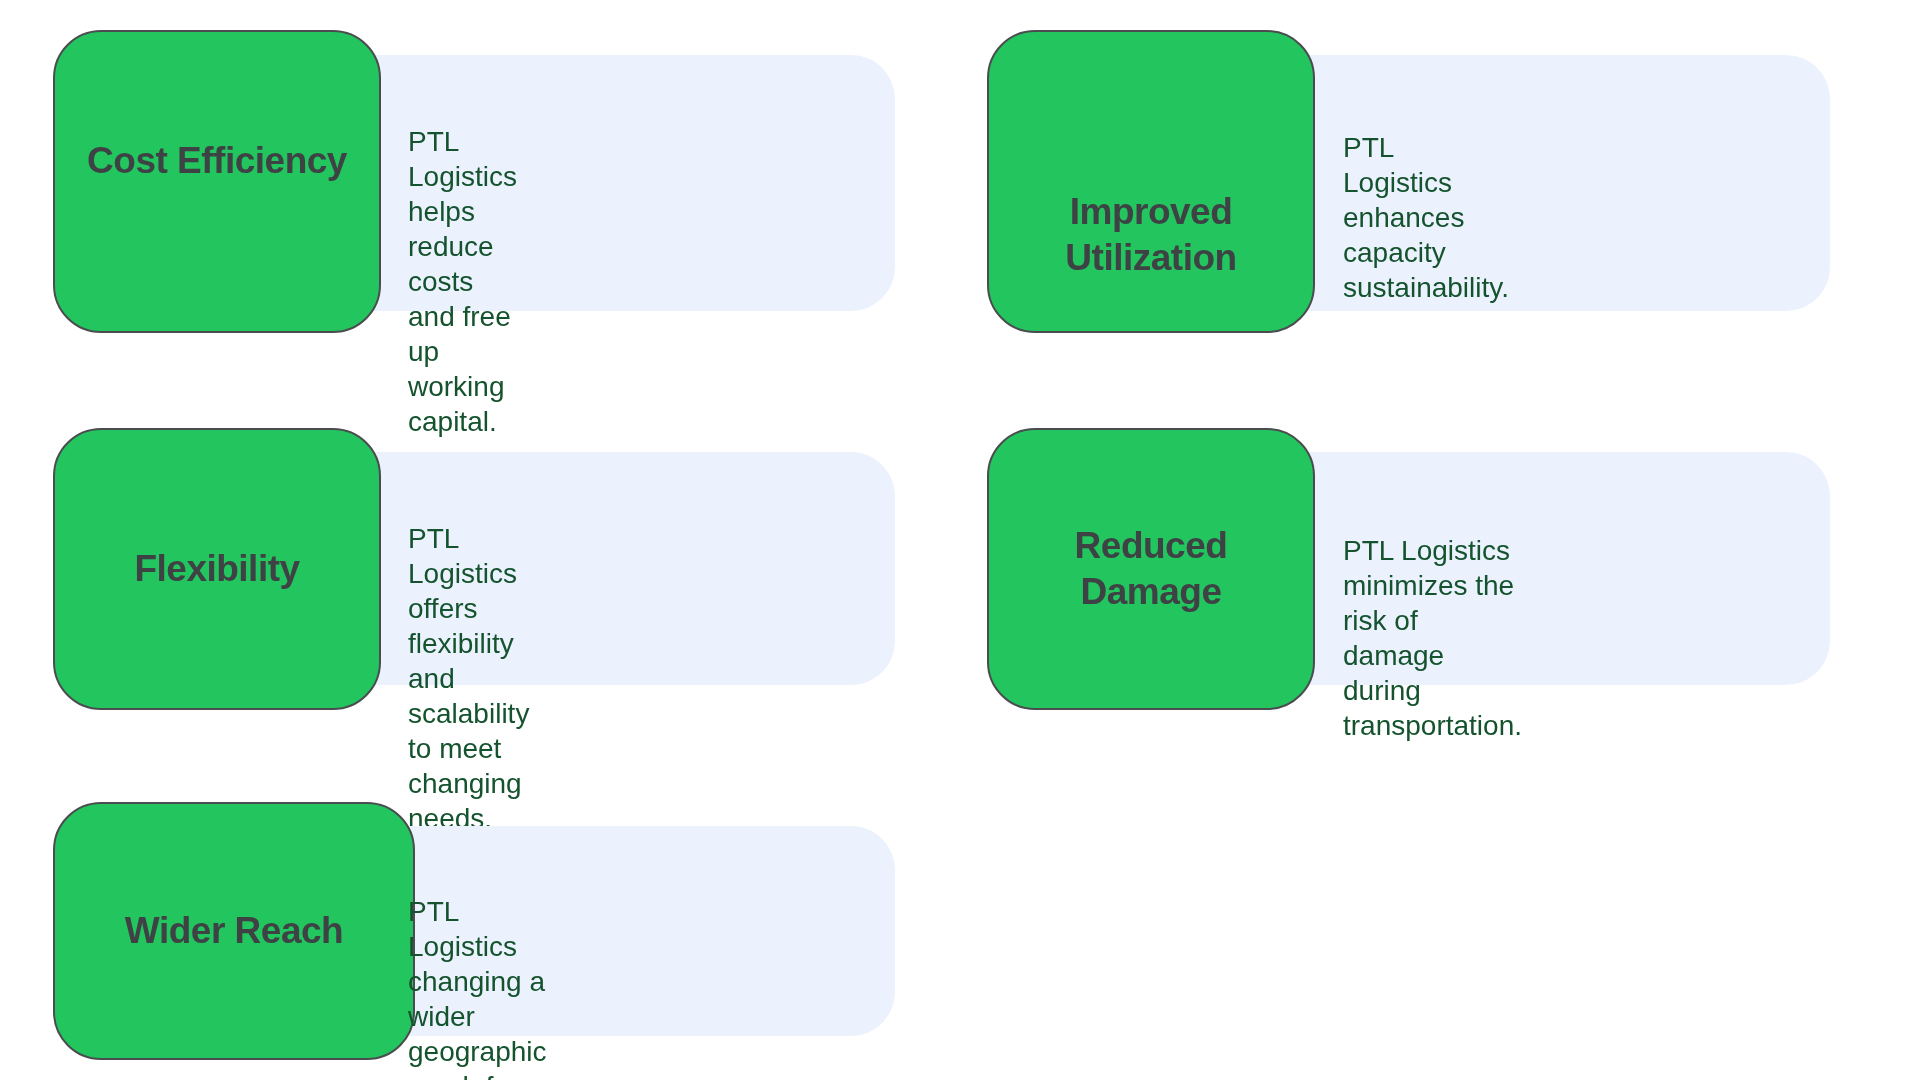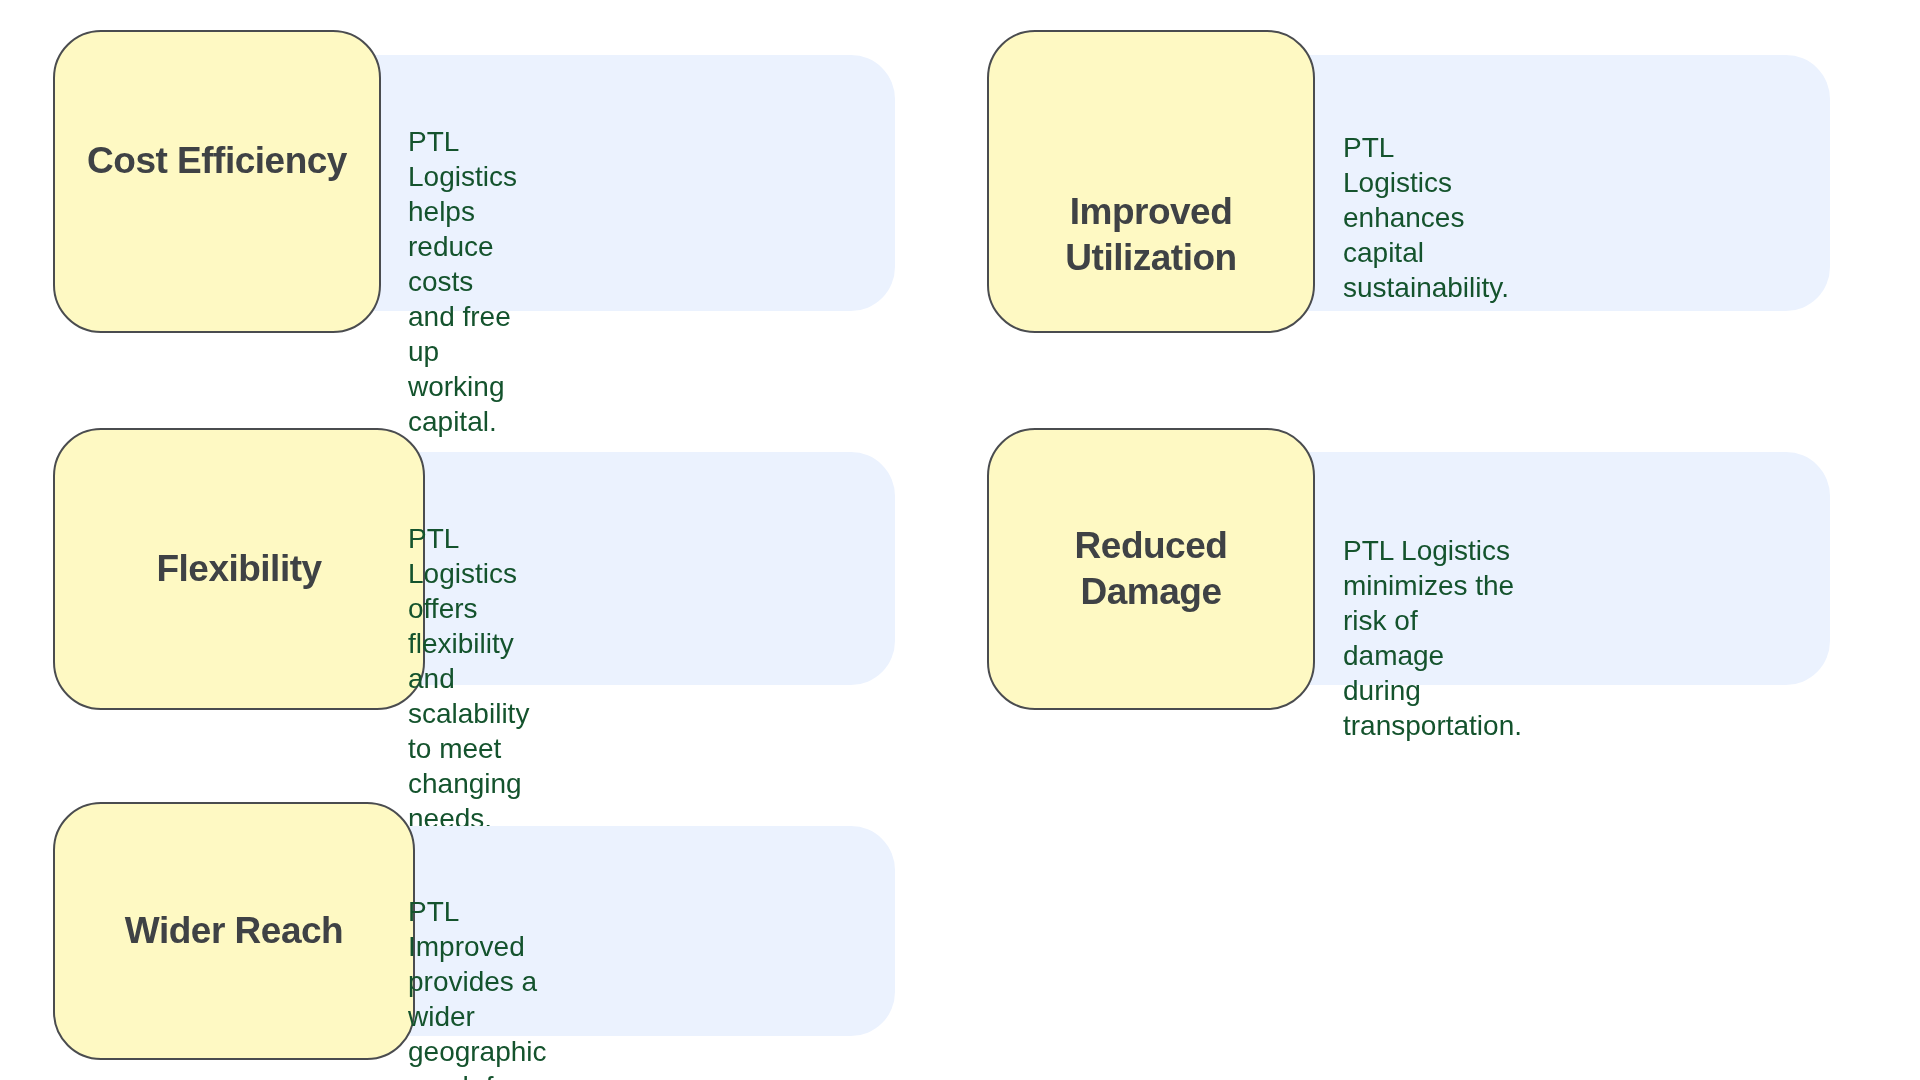--- a/index.html
+++ b/index.html
@@ -5,21 +5,21 @@
     html, body { margin: 0; padding: 0; background: #ffffff; }
     body { width: 1920px; height: 1080px; position: relative; overflow: hidden; font-family: "Liberation Sans", sans-serif; }
     .item { position: absolute; }
     .panel {
       position: absolute;
       background: #ebf2fe;
       border-radius: 0 44px 44px 0;
     }
     .box {
       position: absolute;
-      background: #fef9c3;
+      background: #22c55e;
       border: 2px solid #4a4c4f;
       border-radius: 48px;
       box-sizing: border-box;
       display: flex;
       align-items: center;
       justify-content: center;
       text-align: center;
     }
     .box .title {
       font-family: "Liberation Sans", sans-serif;
@@ -54,28 +54,28 @@
 
 <div class="item">
   <div class="panel" style="left:1280px; top:55px; width:550px; height:256px;"></div>
   <div class="box" style="left:987px; top:30px; width:328px; height:303px; align-items:center; padding-top:106px;">
     <div class="title">
       <div>Improved</div>
       <div>Utilization</div>
     </div>
   </div>
   <div class="desc" style="left:1343px; top:130px;">
-    <div>PTL Logistics enhances capital</div>
+    <div>PTL Logistics enhances capacity</div>
     <div>sustainability.</div>
   </div>
 </div>
 
 <div class="item">
   <div class="panel" style="left:360px; top:452px; width:535px; height:233px;"></div>
-  <div class="box" style="left:53px; top:428px; width:372px; height:282px;">
+  <div class="box" style="left:53px; top:428px; width:328px; height:282px;">
     <div class="title">Flexibility</div>
   </div>
   <div class="desc" style="left:408px; top:521px;">
     <div>PTL Logistics offers flexibility and</div>
     <div>scalability to meet changing needs.</div>
   </div>
 </div>
 
 <div class="item">
   <div class="panel" style="left:1280px; top:452px; width:550px; height:233px;"></div>
@@ -90,16 +90,16 @@
     <div>damage during transportation.</div>
   </div>
 </div>
 
 <div class="item">
   <div class="panel" style="left:360px; top:826px; width:535px; height:210px;"></div>
   <div class="box" style="left:53px; top:802px; width:362px; height:258px;">
     <div class="title">Wider Reach</div>
   </div>
   <div class="desc" style="left:408px; top:894px;">
-    <div>PTL Improved provides a wider</div>
+    <div>PTL Logistics changing a wider</div>
     <div>geographic reach for deliveries.</div>
   </div>
 </div>
 
 </body></html>

